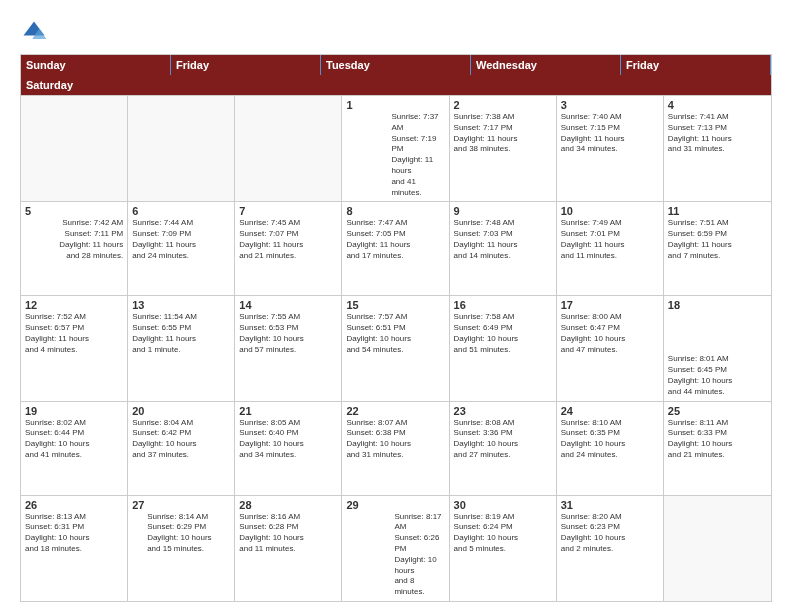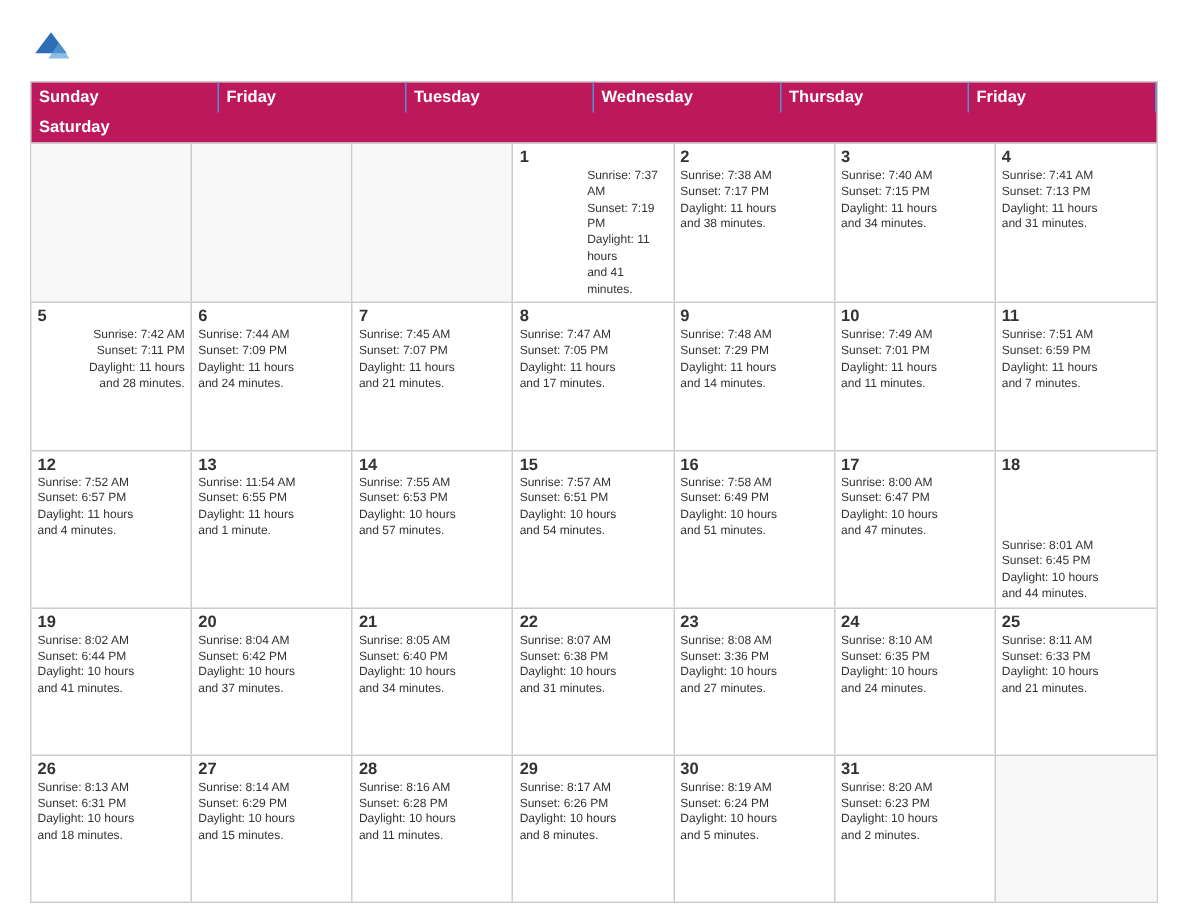--- a/index.html
+++ b/index.html
@@ -60,22 +60,22 @@
       color: #555;
     }
     .calendar {
       flex: 1;
       display: flex;
       flex-direction: column;
       border: 1px solid #ccc;
     }
     .cal-header {
       display: grid;
-      grid-template-columns: repeat(6, 1fr);
-      background: #be185d;
+      grid-template-columns: repeat(5, 1fr);
+      background: #7f1d1d;
     }
     .cal-header-cell {
       color: #fff;
       font-size: 11px;
       font-weight: bold;
       padding: 4px 5px;
       text-align: left;
       border-right: 1px solid #5590cc;
     }
     .cal-header-cell:last-child { border-right: none; }
@@ -133,21 +133,20 @@
       <div class="location"></div>
     </div>
   </div>
 
   <div class="calendar">
     <div class="cal-header">
     <div class="cal-header-cell">Sunday</div>
         <div class="cal-header-cell">Friday</div>
         <div class="cal-header-cell">Tuesday</div>
         <div class="cal-header-cell">Wednesday</div>
-        <div class="cal-header-cell">Thursday</div>
         <div class="cal-header-cell">Friday</div>
         <div class="cal-header-cell">Saturday</div>
       </div>
     <div class="cal-body">
     <div class="cal-row">
           <div class="cal-cell empty"></div>
           <div class="cal-cell empty"></div>
           <div class="cal-cell empty"></div>
           <div class="cal-cell">
             <span class="day-num">1</span>
@@ -203,21 +202,21 @@
           <div class="cal-cell">
             <span class="day-num">8</span>
             <div class="cell-info" style="white-space: pre-line;">Sunrise: 7:47 AM
 Sunset: 7:05 PM
 Daylight: 11 hours
 and 17 minutes.</div>
           </div>
           <div class="cal-cell">
             <span class="day-num">9</span>
             <div class="cell-info" style="white-space: pre-line;">Sunrise: 7:48 AM
-Sunset: 7:29 PM
+Sunset: 7:03 PM
 Daylight: 11 hours
 and 14 minutes.</div>
           </div>
           <div class="cal-cell">
             <span class="day-num">10</span>
             <div class="cell-info" style="white-space: pre-line;">Sunrise: 7:49 AM
 Sunset: 7:01 PM
 Daylight: 11 hours
 and 11 minutes.</div>
           </div>
@@ -334,35 +333,35 @@
         <div class="cal-row">
           <div class="cal-cell">
             <span class="day-num">26</span>
             <div class="cell-info" style="white-space: pre-line;">Sunrise: 8:13 AM
 Sunset: 6:31 PM
 Daylight: 10 hours
 and 18 minutes.</div>
           </div>
           <div class="cal-cell">
             <span class="day-num">27</span>
-            <div class="cell-info" style="white-space: pre-line;">Sunrise: 8:14 AM
+            <div class="cell-info" style="white-space: pre-line; margin-left: 15px;">Sunrise: 8:14 AM
 Sunset: 6:29 PM
 Daylight: 10 hours
 and 15 minutes.</div>
           </div>
           <div class="cal-cell">
             <span class="day-num">28</span>
             <div class="cell-info" style="white-space: pre-line;">Sunrise: 8:16 AM
 Sunset: 6:28 PM
 Daylight: 10 hours
 and 11 minutes.</div>
           </div>
           <div class="cal-cell">
             <span class="day-num">29</span>
-            <div class="cell-info" style="white-space: pre-line;">Sunrise: 8:17 AM
+            <div class="cell-info" style="white-space: pre-line; margin-left: 48px;">Sunrise: 8:17 AM
 Sunset: 6:26 PM
 Daylight: 10 hours
 and 8 minutes.</div>
           </div>
           <div class="cal-cell">
             <span class="day-num">30</span>
             <div class="cell-info" style="white-space: pre-line;">Sunrise: 8:19 AM
 Sunset: 6:24 PM
 Daylight: 10 hours
 and 5 minutes.</div>

